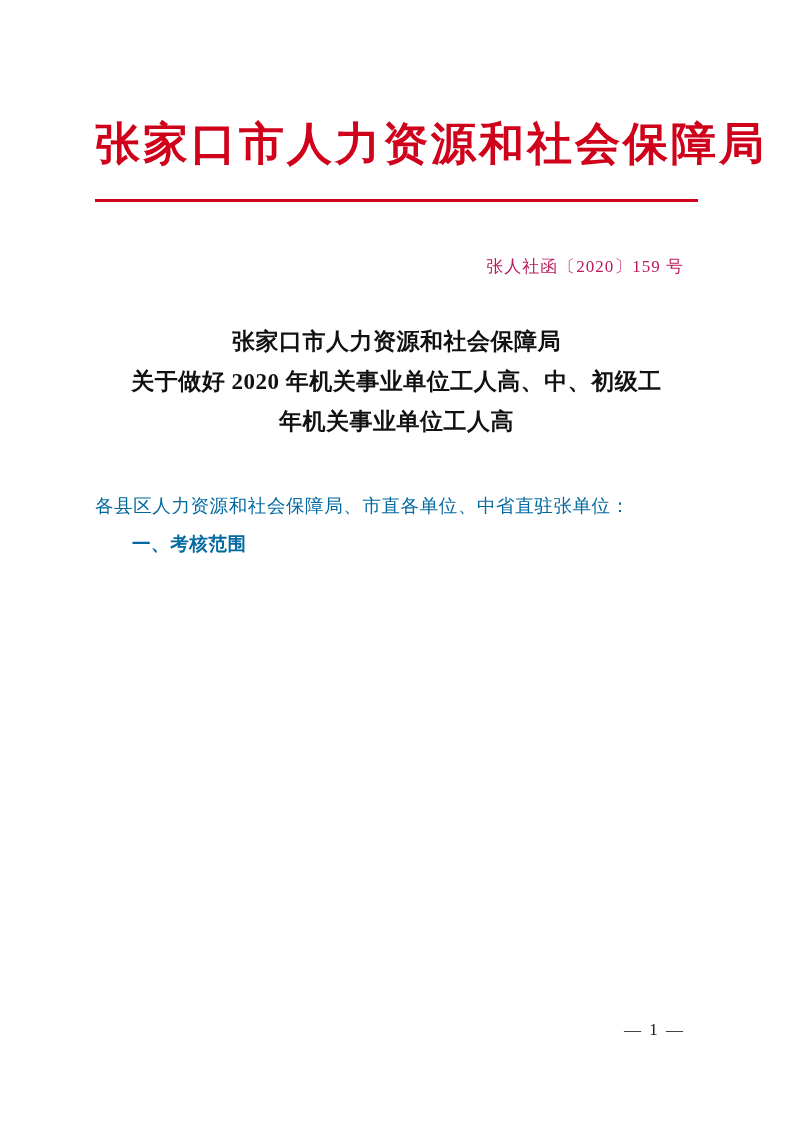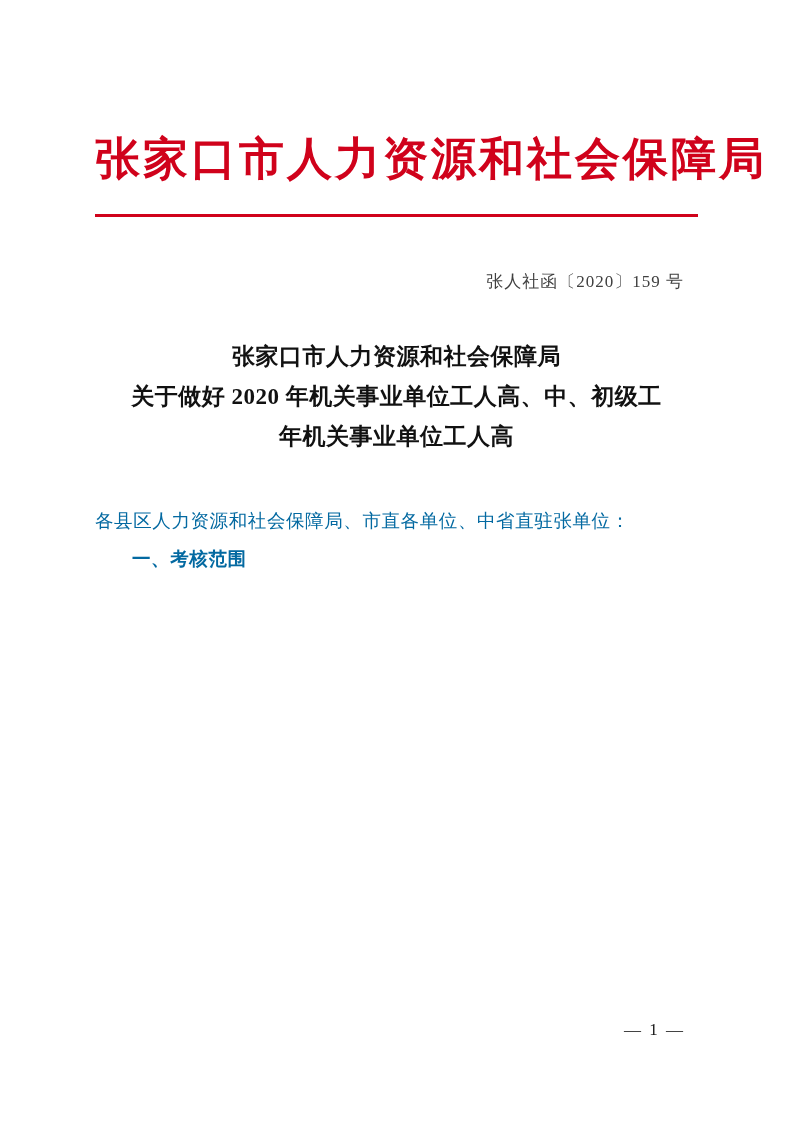--- a/index.html
+++ b/index.html
@@ -12,21 +12,21 @@
     height: 1122px;
     font-family: "Liberation Serif", "DejaVu Serif", serif;
     color: #1a1a1a;
     position: relative;
     overflow: hidden;
   }
   .page {
     width: 793px;
     height: 1122px;
     box-sizing: border-box;
-    padding: 16px 95px;
+    padding: 1px 95px;
     position: relative;
   }
 
   
   .letterhead {
     padding-top: 118px;
     text-align: center;
   }
   .letterhead-title {
     color: #d0021b;
@@ -43,21 +43,21 @@
     background: #d0021b;
     width: 100%;
   }
 
   
   .doc-number {
     margin-top: 53px;
     text-align: right;
     font-size: 17px;
     letter-spacing: 1px;
-    color: #404040;
+    color: #be185d;
     padding-right: 14px;
   }
 
   
   .title-block {
     margin-top: 44px;
     text-align: center;
     font-weight: bold;
     font-size: 23px;
     line-height: 1.75;

